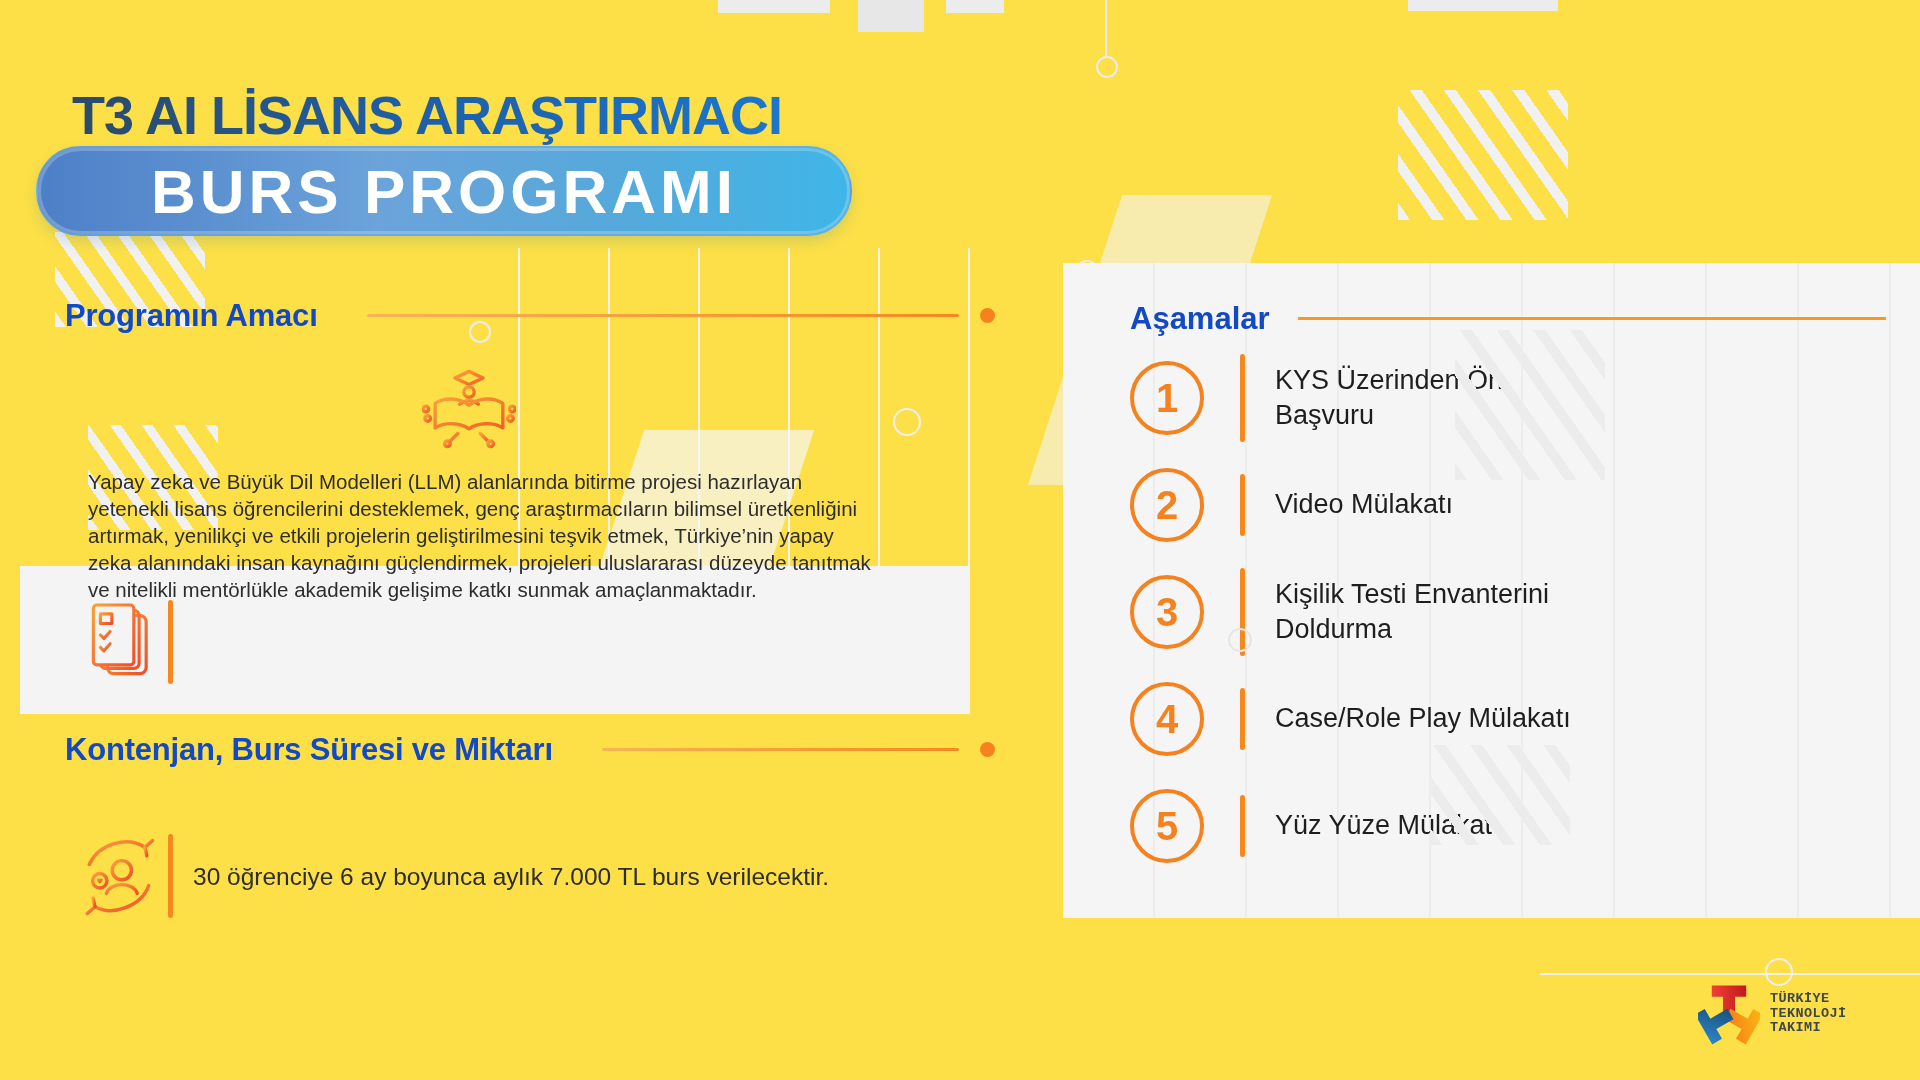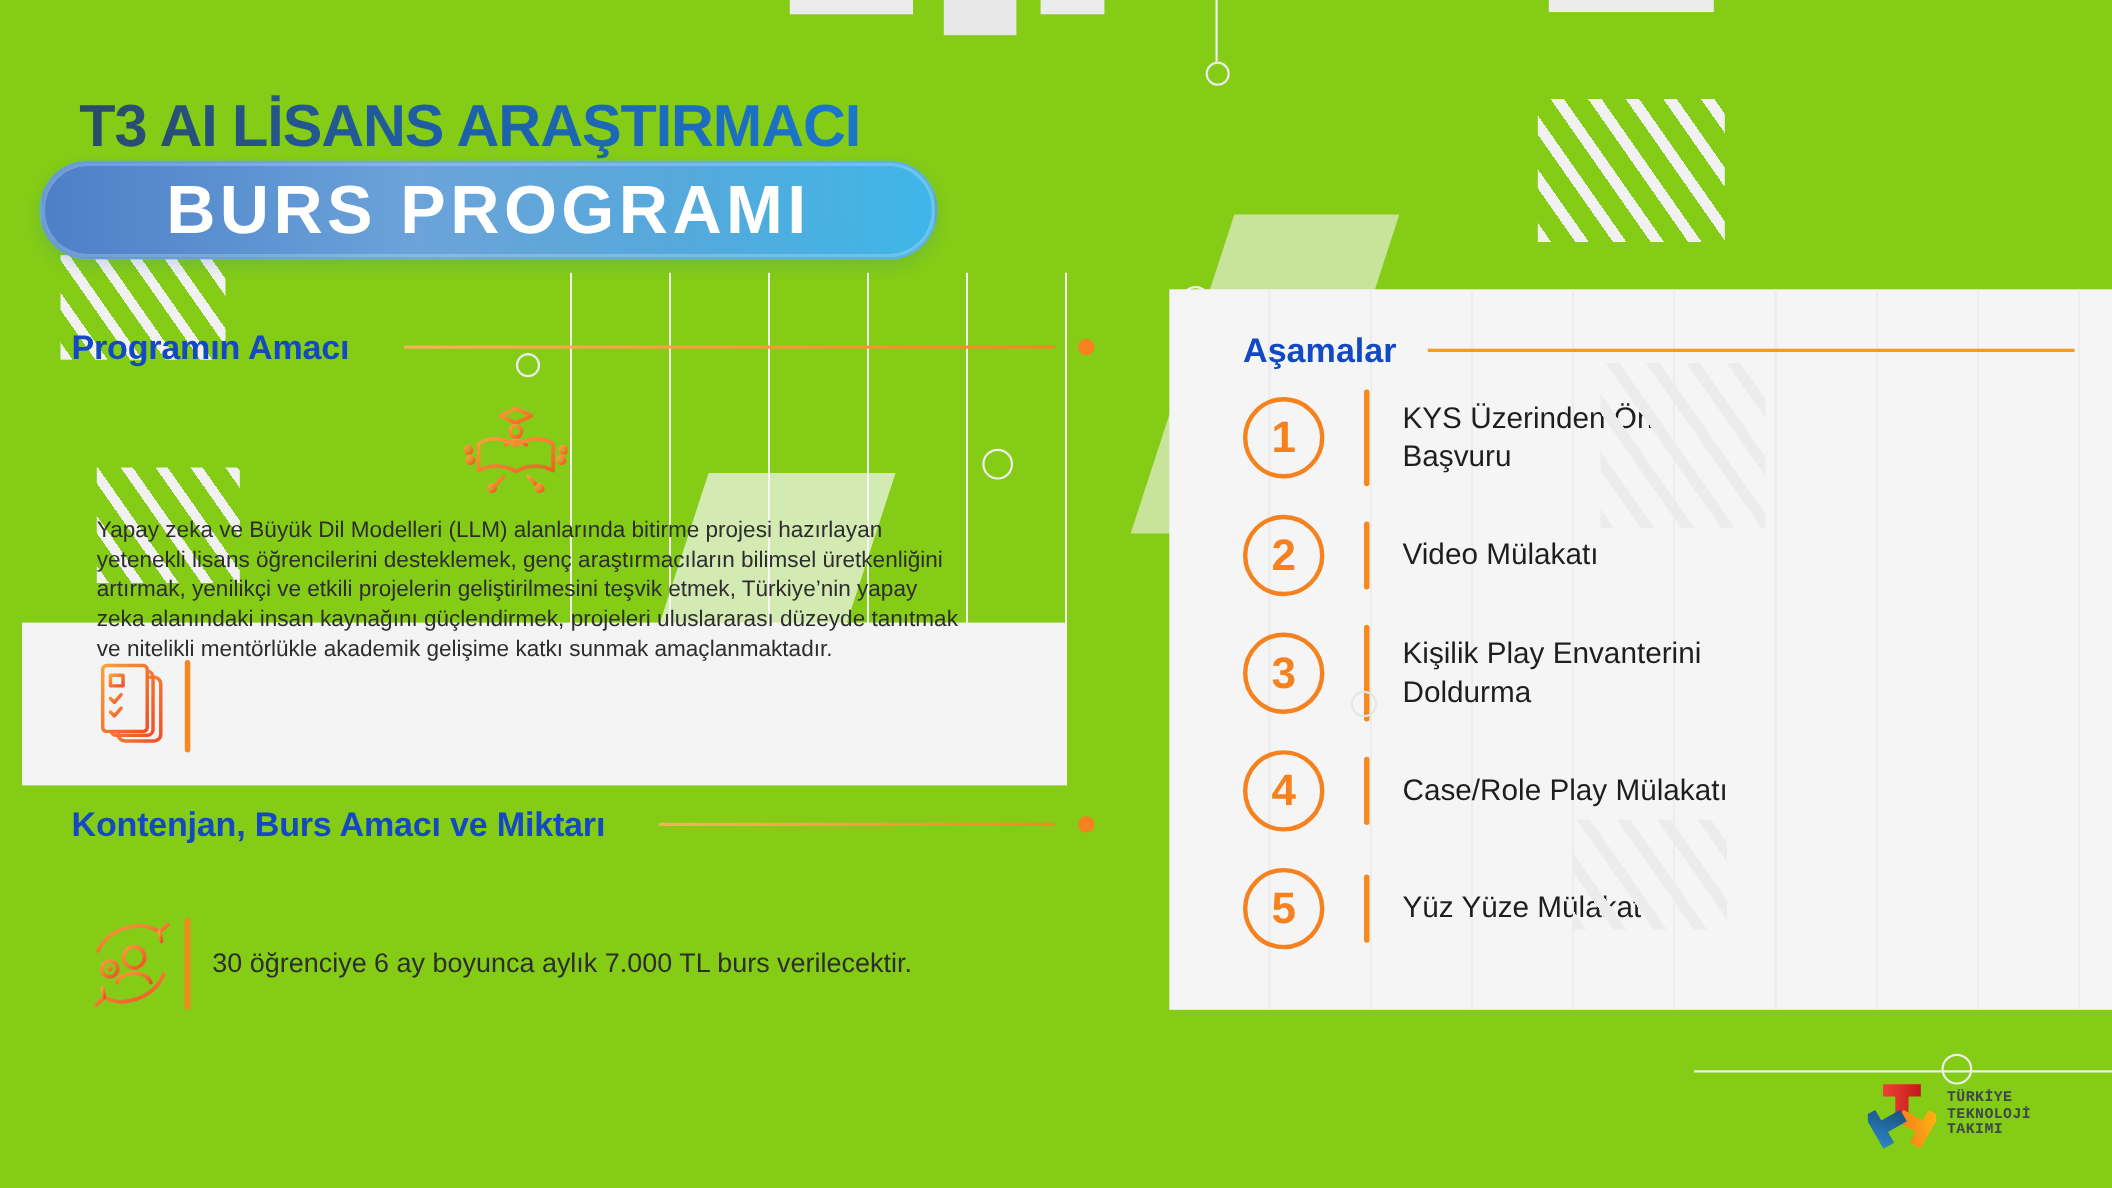--- a/index.html
+++ b/index.html
@@ -1,17 +1,17 @@
 <!DOCTYPE html>
 <html><head>
 <meta charset="utf-8">
 <style>
   html,body{margin:0;padding:0;background:#ffffff;}
   .canvas{position:relative;width:1920px;height:1080px;overflow:hidden;
-          font-family:"Liberation Sans",sans-serif;background:#84cc16;}
+          font-family:"Liberation Sans",sans-serif;background:#fde047;}
 
   
   .decor{position:absolute;pointer-events:none;}
   .ring{border:2px solid #ECECEC;border-radius:50%;background:transparent;}
 
   
   .title{position:absolute;left:72px;top:84px;font-size:54px;font-weight:800;letter-spacing:-1px;
          background:linear-gradient(90deg,#2C4A68 0%,#1E5FA8 48%,#1B76CC 100%);
          -webkit-background-clip:text;background-clip:text;color:transparent;white-space:nowrap;}
   .pill{position:absolute;left:36px;top:146px;width:812px;height:86px;border-radius:44px;
@@ -156,21 +156,21 @@
             <path d="M49,43 H62"></path>
           <path d="M30,56 l4,4 l7,-8"></path>
             <path d="M49,57 H60"></path>
         </g>
       </svg>
     </div>
     <div class="accent-bar"></div>
   </div>
 
   <div class="sec-head" style="top:734px;">
-    <h2>Kontenjan, Burs Amacı ve Miktarı</h2>
+    <h2>Kontenjan, Burs Süresi ve Miktarı</h2>
     <div class="head-line"></div>
     <div class="head-dot"></div>
   </div>
   <div class="sec-body" style="top:828px;">
     <div class="icon-box">
       <svg width="96" height="96" viewBox="0 0 100 100" fill="none" stroke-linecap="round" stroke-linejoin="round">
         <defs>
             <linearGradient id="og3" x1="0" y1="0" x2="1" y2="1">
           <stop offset="0" stop-color="#F9A13A"></stop>
               <stop offset="1" stop-color="#F04E29"></stop>
@@ -216,21 +216,21 @@
           </div>
         <div class="step-bar"></div>
         <div class="step-label">Video Mülakatı</div>
       </div>
 
       <div class="step">
         <div class="step-circle">
             <span>3</span>
           </div>
         <div class="step-bar tall"></div>
-        <div class="step-label">Kişilik Play Envanterini
+        <div class="step-label">Kişilik Testi Envanterini
 Doldurma</div>
       </div>
 
       <div class="step">
         <div class="step-circle">
             <span>4</span>
           </div>
         <div class="step-bar"></div>
         <div class="step-label">Case/Role Play Mülakatı</div>
       </div>

